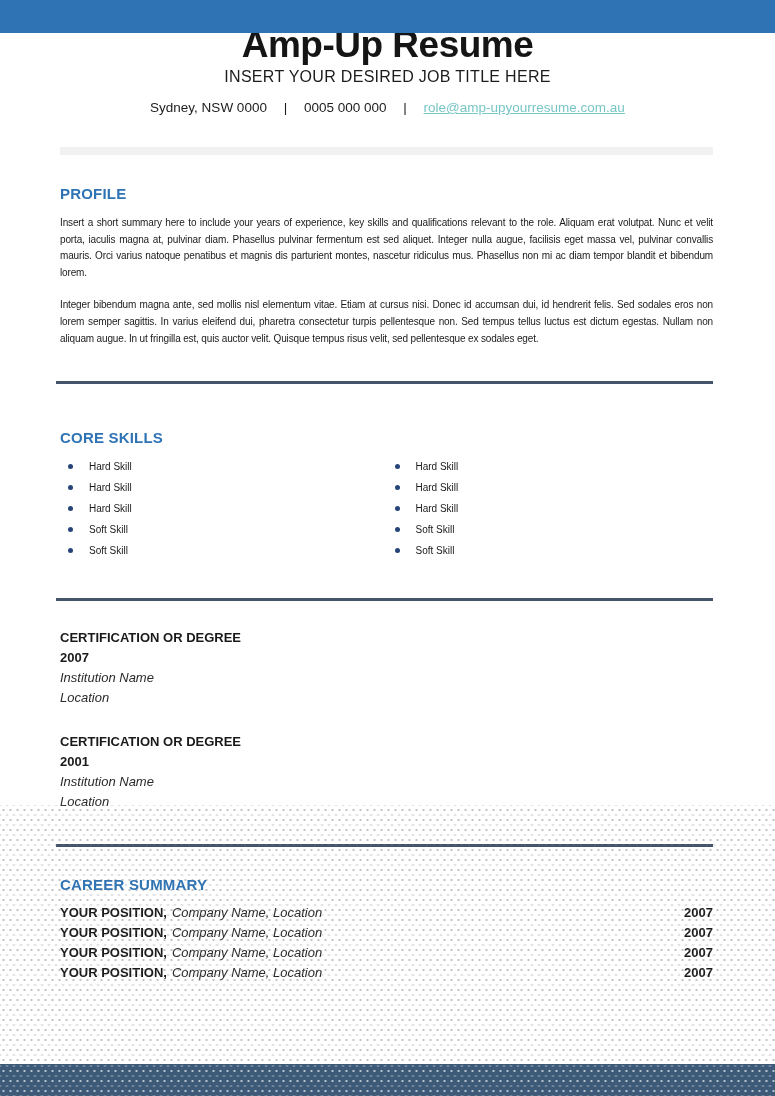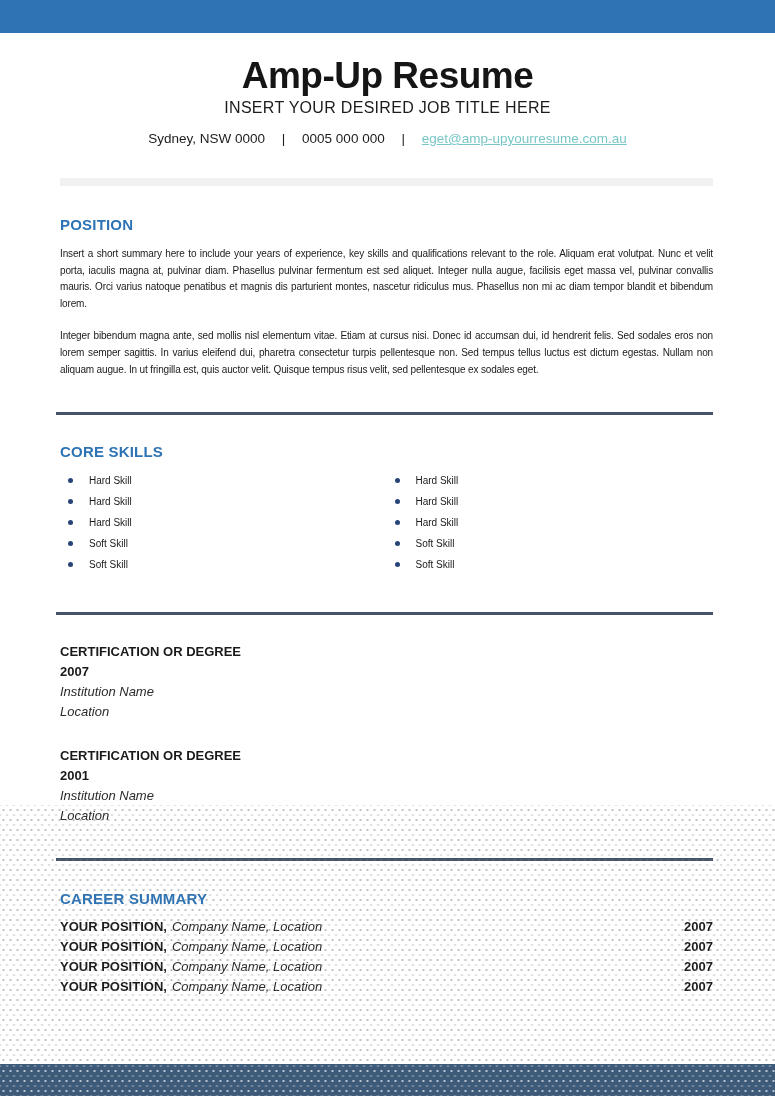--- a/index.html
+++ b/index.html
@@ -15,21 +15,21 @@
     margin: 0 auto;
   }
 
   .top-bar {
     position: absolute;
     top: 0; left: 0; right: 0;
     height: 33px;
     background: #2F73B4;
   }
 
-  .header { text-align: center; padding-top: 54px; }
+  .header { text-align: center; padding-top: 23px; }
 
   .resume-title {
     font-size: 37px;
     font-weight: bold;
     color: #151515;
     letter-spacing: -0.5px;
     line-height: 44px;
   }
 
   .job-title {
@@ -79,21 +79,21 @@
   .rule {
     margin: 0 62px 0 56px;
     border: 0;
     height: 3px;
     background: #44546A;
   }
   .rule-1 { margin-top: 34px; }
   .rule-2 { margin-top: 37px; }
   .rule-3 { margin-top: 32px; }
 
-  .skills-section { margin-top: 28px; }
+  .skills-section { margin-top: 45px; }
   .skills-columns { display: flex; margin-top: 9px; }
   .skills-col { width: 50%; list-style: none; }
   .skill-item {
     display: flex;
     align-items: center;
     height: 21px;
     font-size: 10px;
     color: #1a1a1a;
   }
   .bullet-dot {
@@ -168,30 +168,30 @@
   <div class="top-bar"></div>
 
   <div class="header">
     <div class="resume-title">Amp-Up Resume</div>
     <div class="job-title">INSERT YOUR DESIRED JOB TITLE HERE</div>
     <div class="contact-line">
       <span>Sydney, NSW 0000</span>
       <span class="contact-sep">|</span>
       <span>0005 000 000</span>
       <span class="contact-sep">|</span>
-      <a href="#" class="email-link">eget@amp-upyourresume.com.au</a>
+      <a href="#" class="email-link">role@amp-upyourresume.com.au</a>
     </div>
   </div>
 
   <div class="gray-divider"></div>
 
   <div class="content">
 
     <div class="profile-section">
-      <div class="section-heading">POSITION</div>
+      <div class="section-heading">PROFILE</div>
       <p class="body-para">Insert a short summary here to include your years of experience, key skills and qualifications relevant to the role. Aliquam erat volutpat. Nunc et velit porta, iaculis magna at, pulvinar diam. Phasellus pulvinar fermentum est sed aliquet. Integer nulla augue, facilisis eget massa vel, pulvinar convallis mauris. Orci varius natoque penatibus et magnis dis parturient montes, nascetur ridiculus mus. Phasellus non mi ac diam tempor blandit et bibendum lorem.</p>
       <p class="body-para">Integer bibendum magna ante, sed mollis nisl elementum vitae. Etiam at cursus nisi. Donec id accumsan dui, id hendrerit felis. Sed sodales eros non lorem semper sagittis. In varius eleifend dui, pharetra consectetur turpis pellentesque non. Sed tempus tellus luctus est dictum egestas. Nullam non aliquam augue. In ut fringilla est, quis auctor velit. Quisque tempus risus velit, sed pellentesque ex sodales eget.</p>
     </div>
 
     <div class="rule rule-1" style="margin-left:-4px; margin-right:0;"></div>
 
     <div class="skills-section">
       <div class="section-heading">CORE SKILLS</div>
       <div class="skills-columns">
         <ul class="skills-col left">

